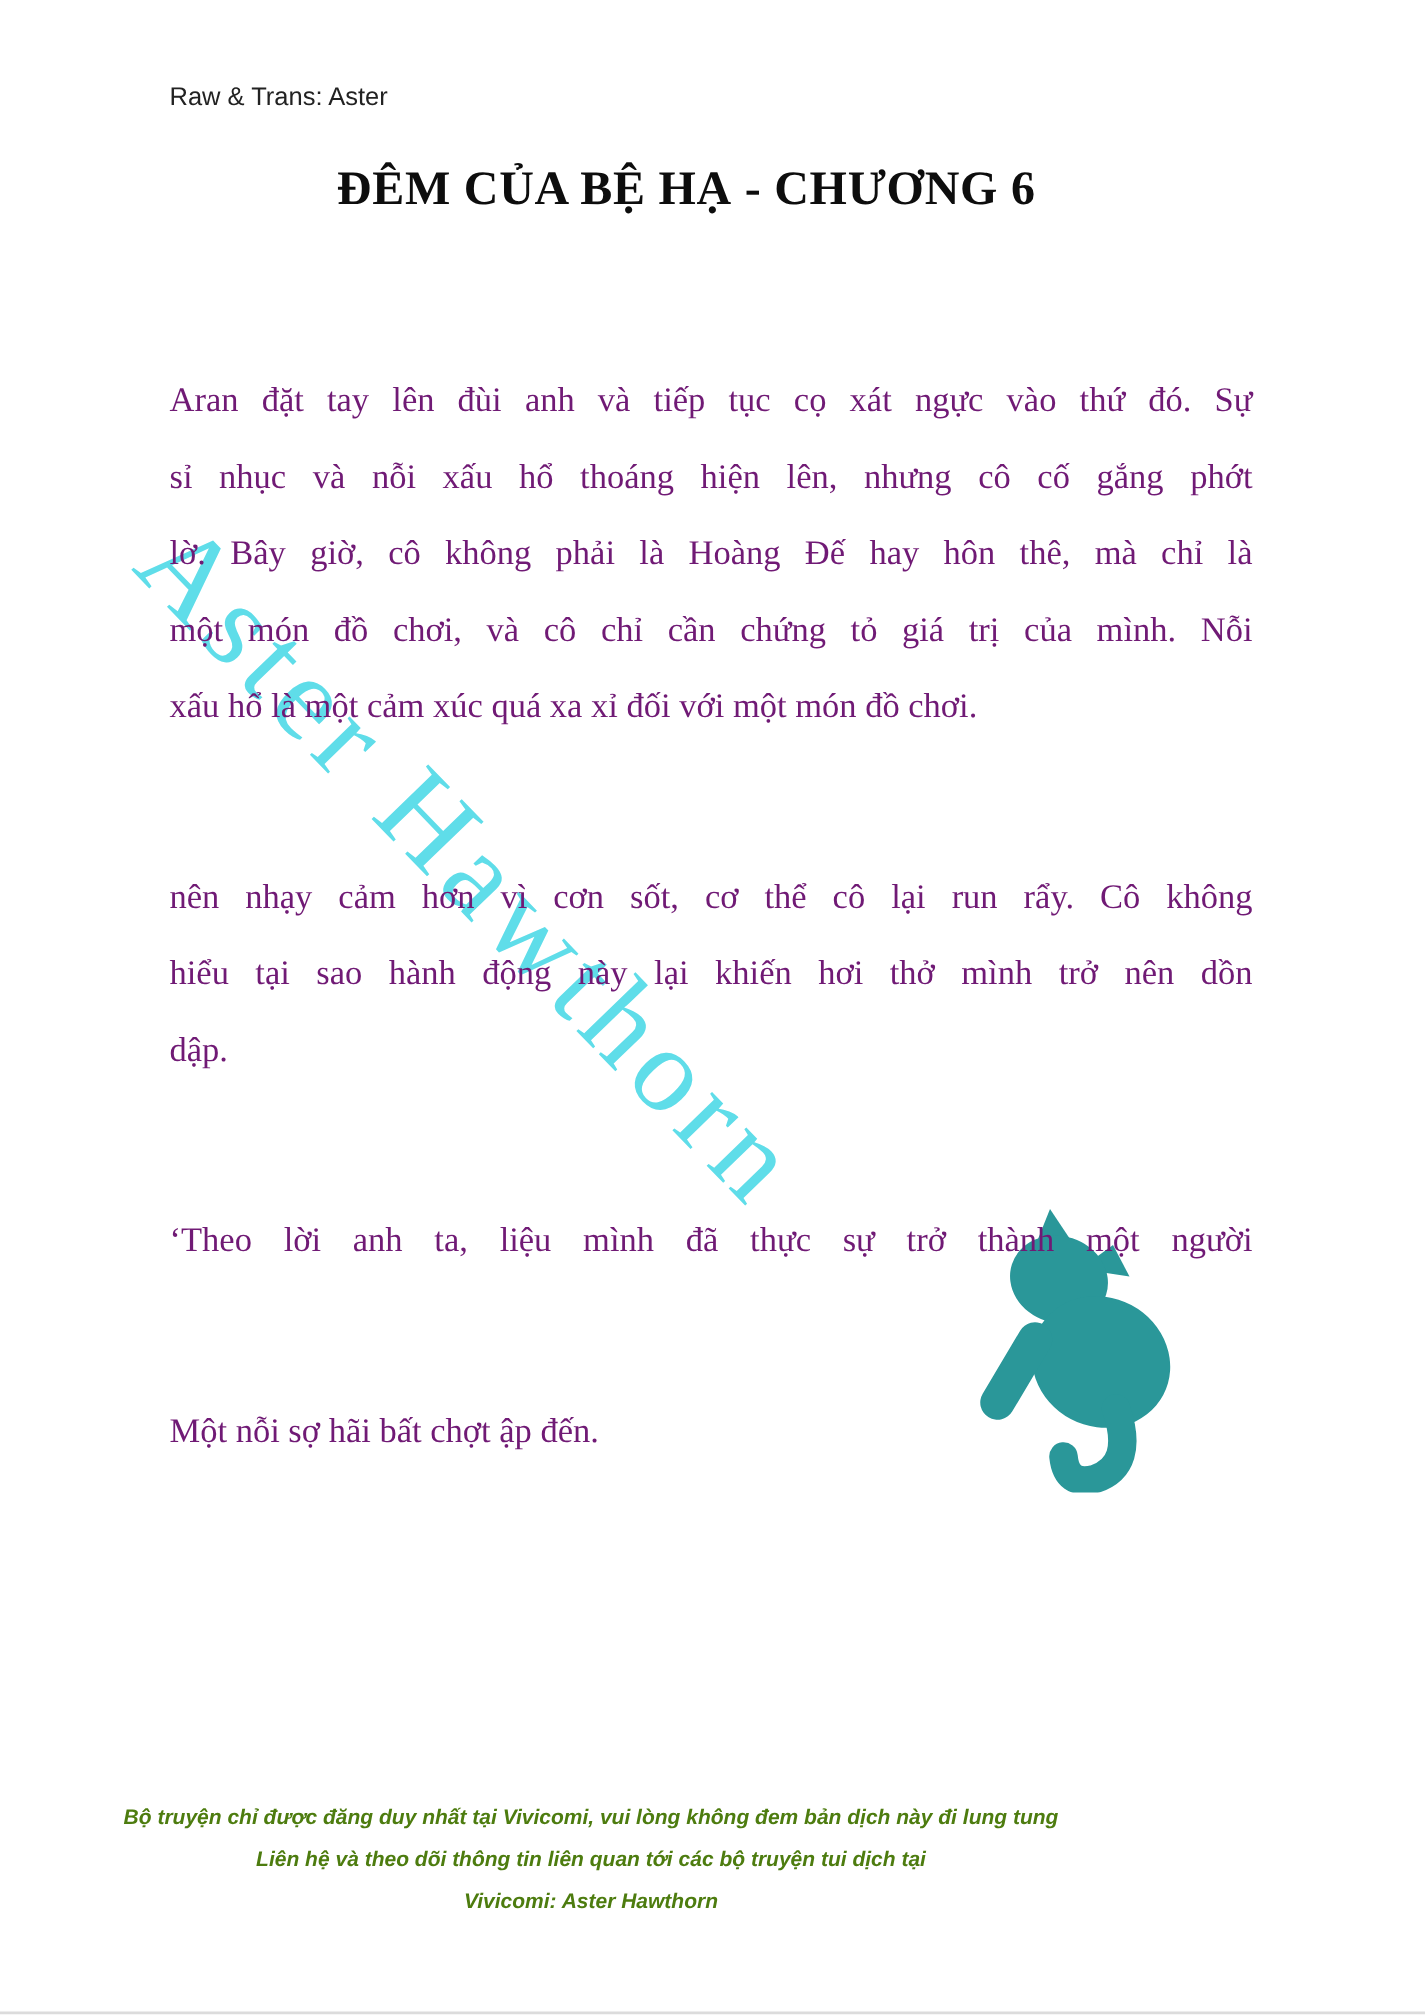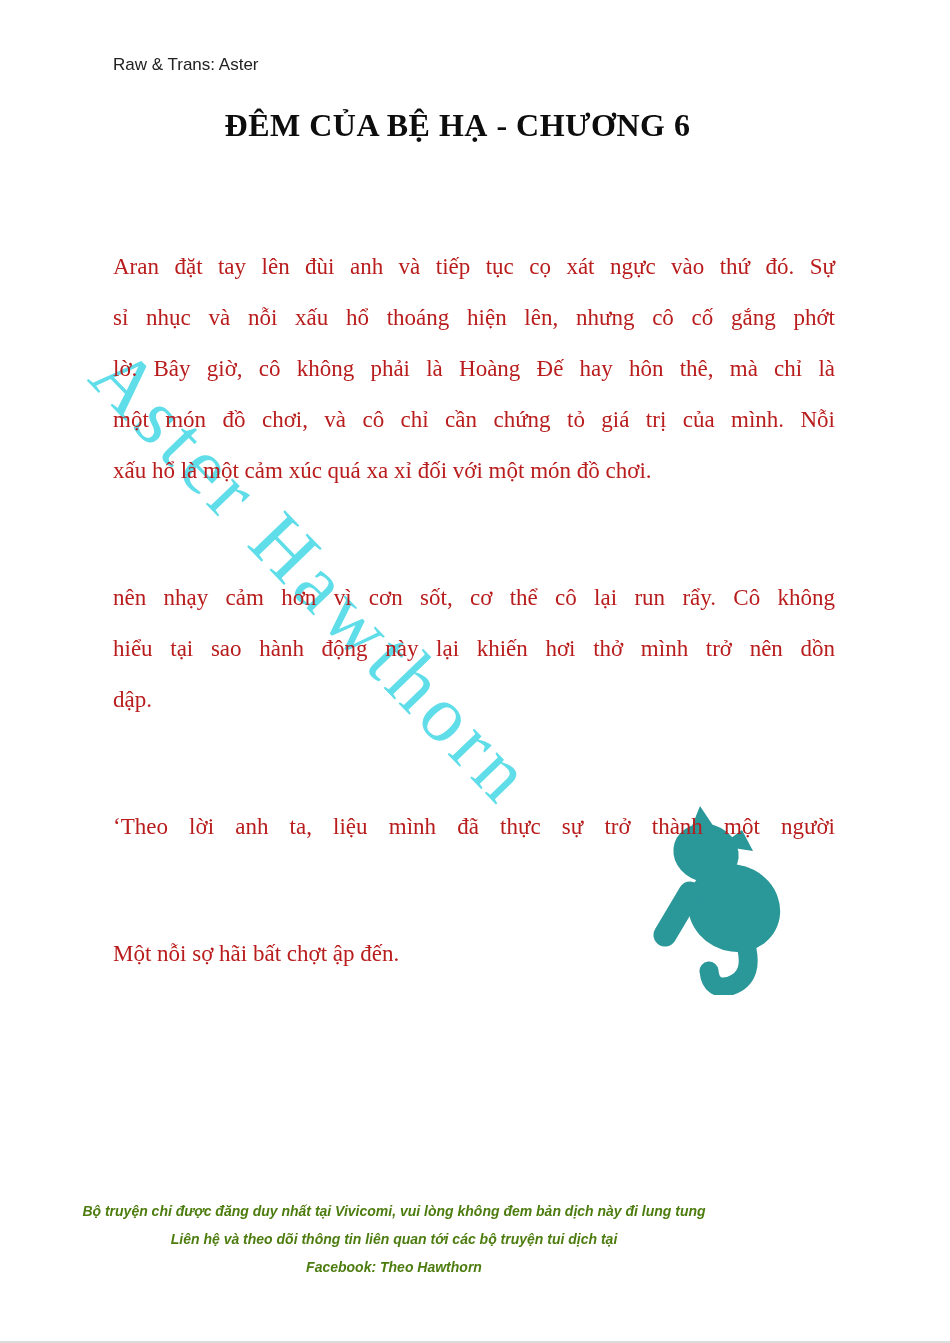--- a/index.html
+++ b/index.html
@@ -60,21 +60,21 @@
     z-index: 0;
   }
 
   .body-text {
     position: absolute;
     left: 113px;
     top: 241px;
     width: 722px;
     z-index: 1;
     font-size: 23px;
-    color: #b91c1c;
+    color: #701a75;
   }
   .para { margin: 0 0 76px 0; }
   .para:last-child { margin-bottom: 0; }
   .line {
     line-height: 51px;
     height: 51px;
     white-space: nowrap;
   }
   .line.j {
     white-space: normal;
@@ -165,20 +165,20 @@
     <div class="line j">‘Theo lời anh ta, liệu mình đã thực sự trở thành một người</div>
   </div>
   <div class="para">
     <div class="line">Một nỗi sợ hãi bất chợt ập đến.</div>
   </div>
 </div>
 
 <div class="footer">
   <div>Bộ truyện chỉ được đăng duy nhất tại Vivicomi, vui lòng không đem bản dịch này đi lung tung</div>
   <div>Liên hệ và theo dõi thông tin liên quan tới các bộ truyện tui dịch tại</div>
-  <div>Facebook: Theo Hawthorn</div>
+  <div>Vivicomi: Aster Hawthorn</div>
 </div>
 
 <div class="logo">
   <span class="logo-v">V</span><span>comycs</span>
 </div>
 
 <div class="bottom-rule"></div>
 
 </body></html>

